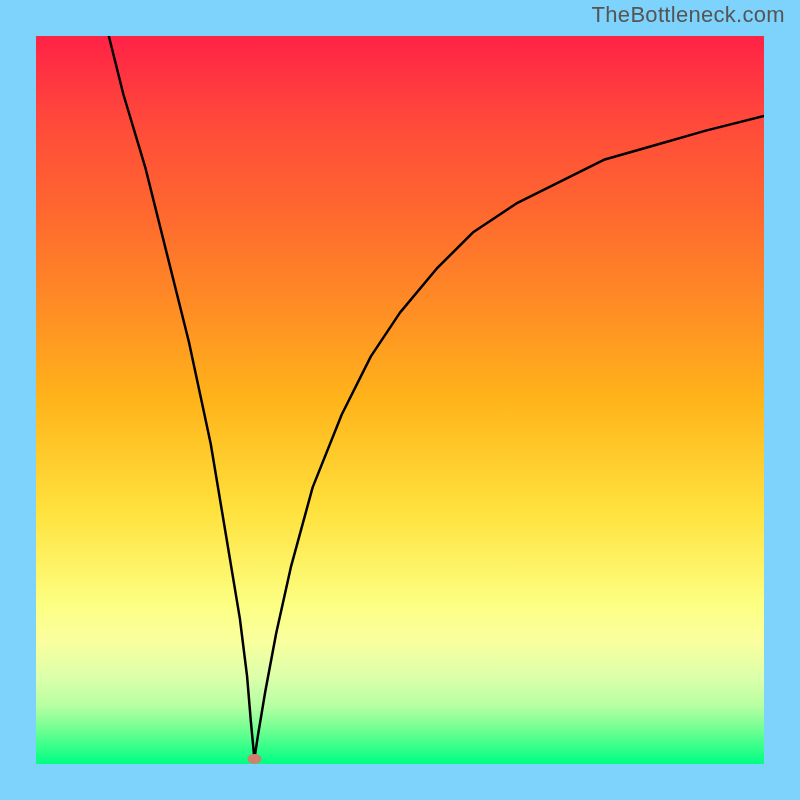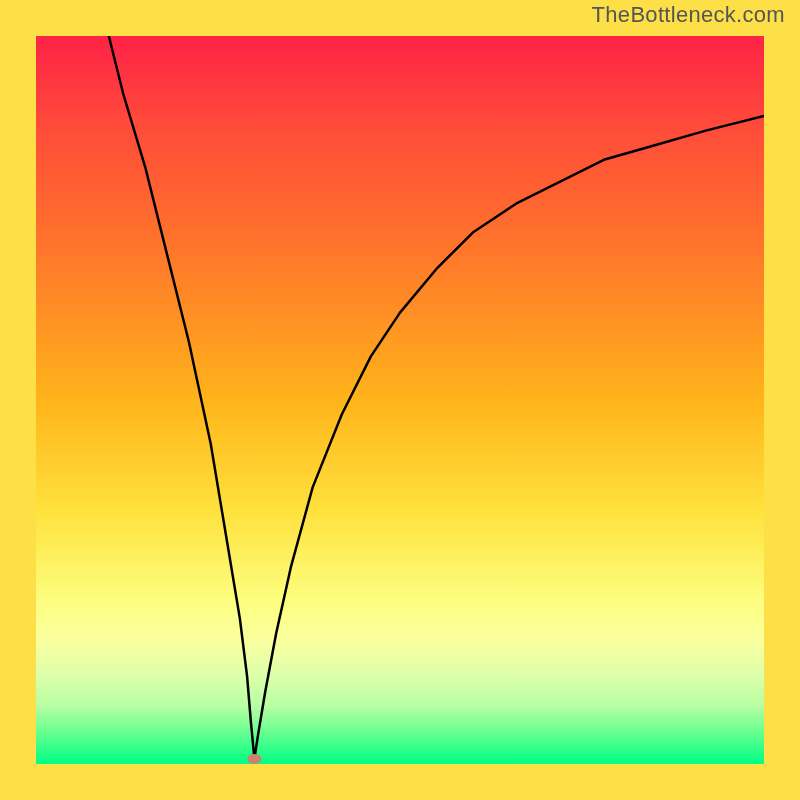--- a/index.html
+++ b/index.html
@@ -8,21 +8,21 @@
     width: 800px;
     height: 800px;
     background: #000;
     overflow: hidden;
     font-family: Arial, Helvetica, sans-serif;
   }
   .container {
     position: relative;
     width: 800px;
     height: 800px;
-    background: #fde047;
+    background: #7dd3fc;
   }
   .plot-area {
     position: absolute;
     left: 36px;
     top: 36px;
     width: 728px;
     height: 728px;
     background: linear-gradient(
       to bottom,
       #ff2246 0%,

